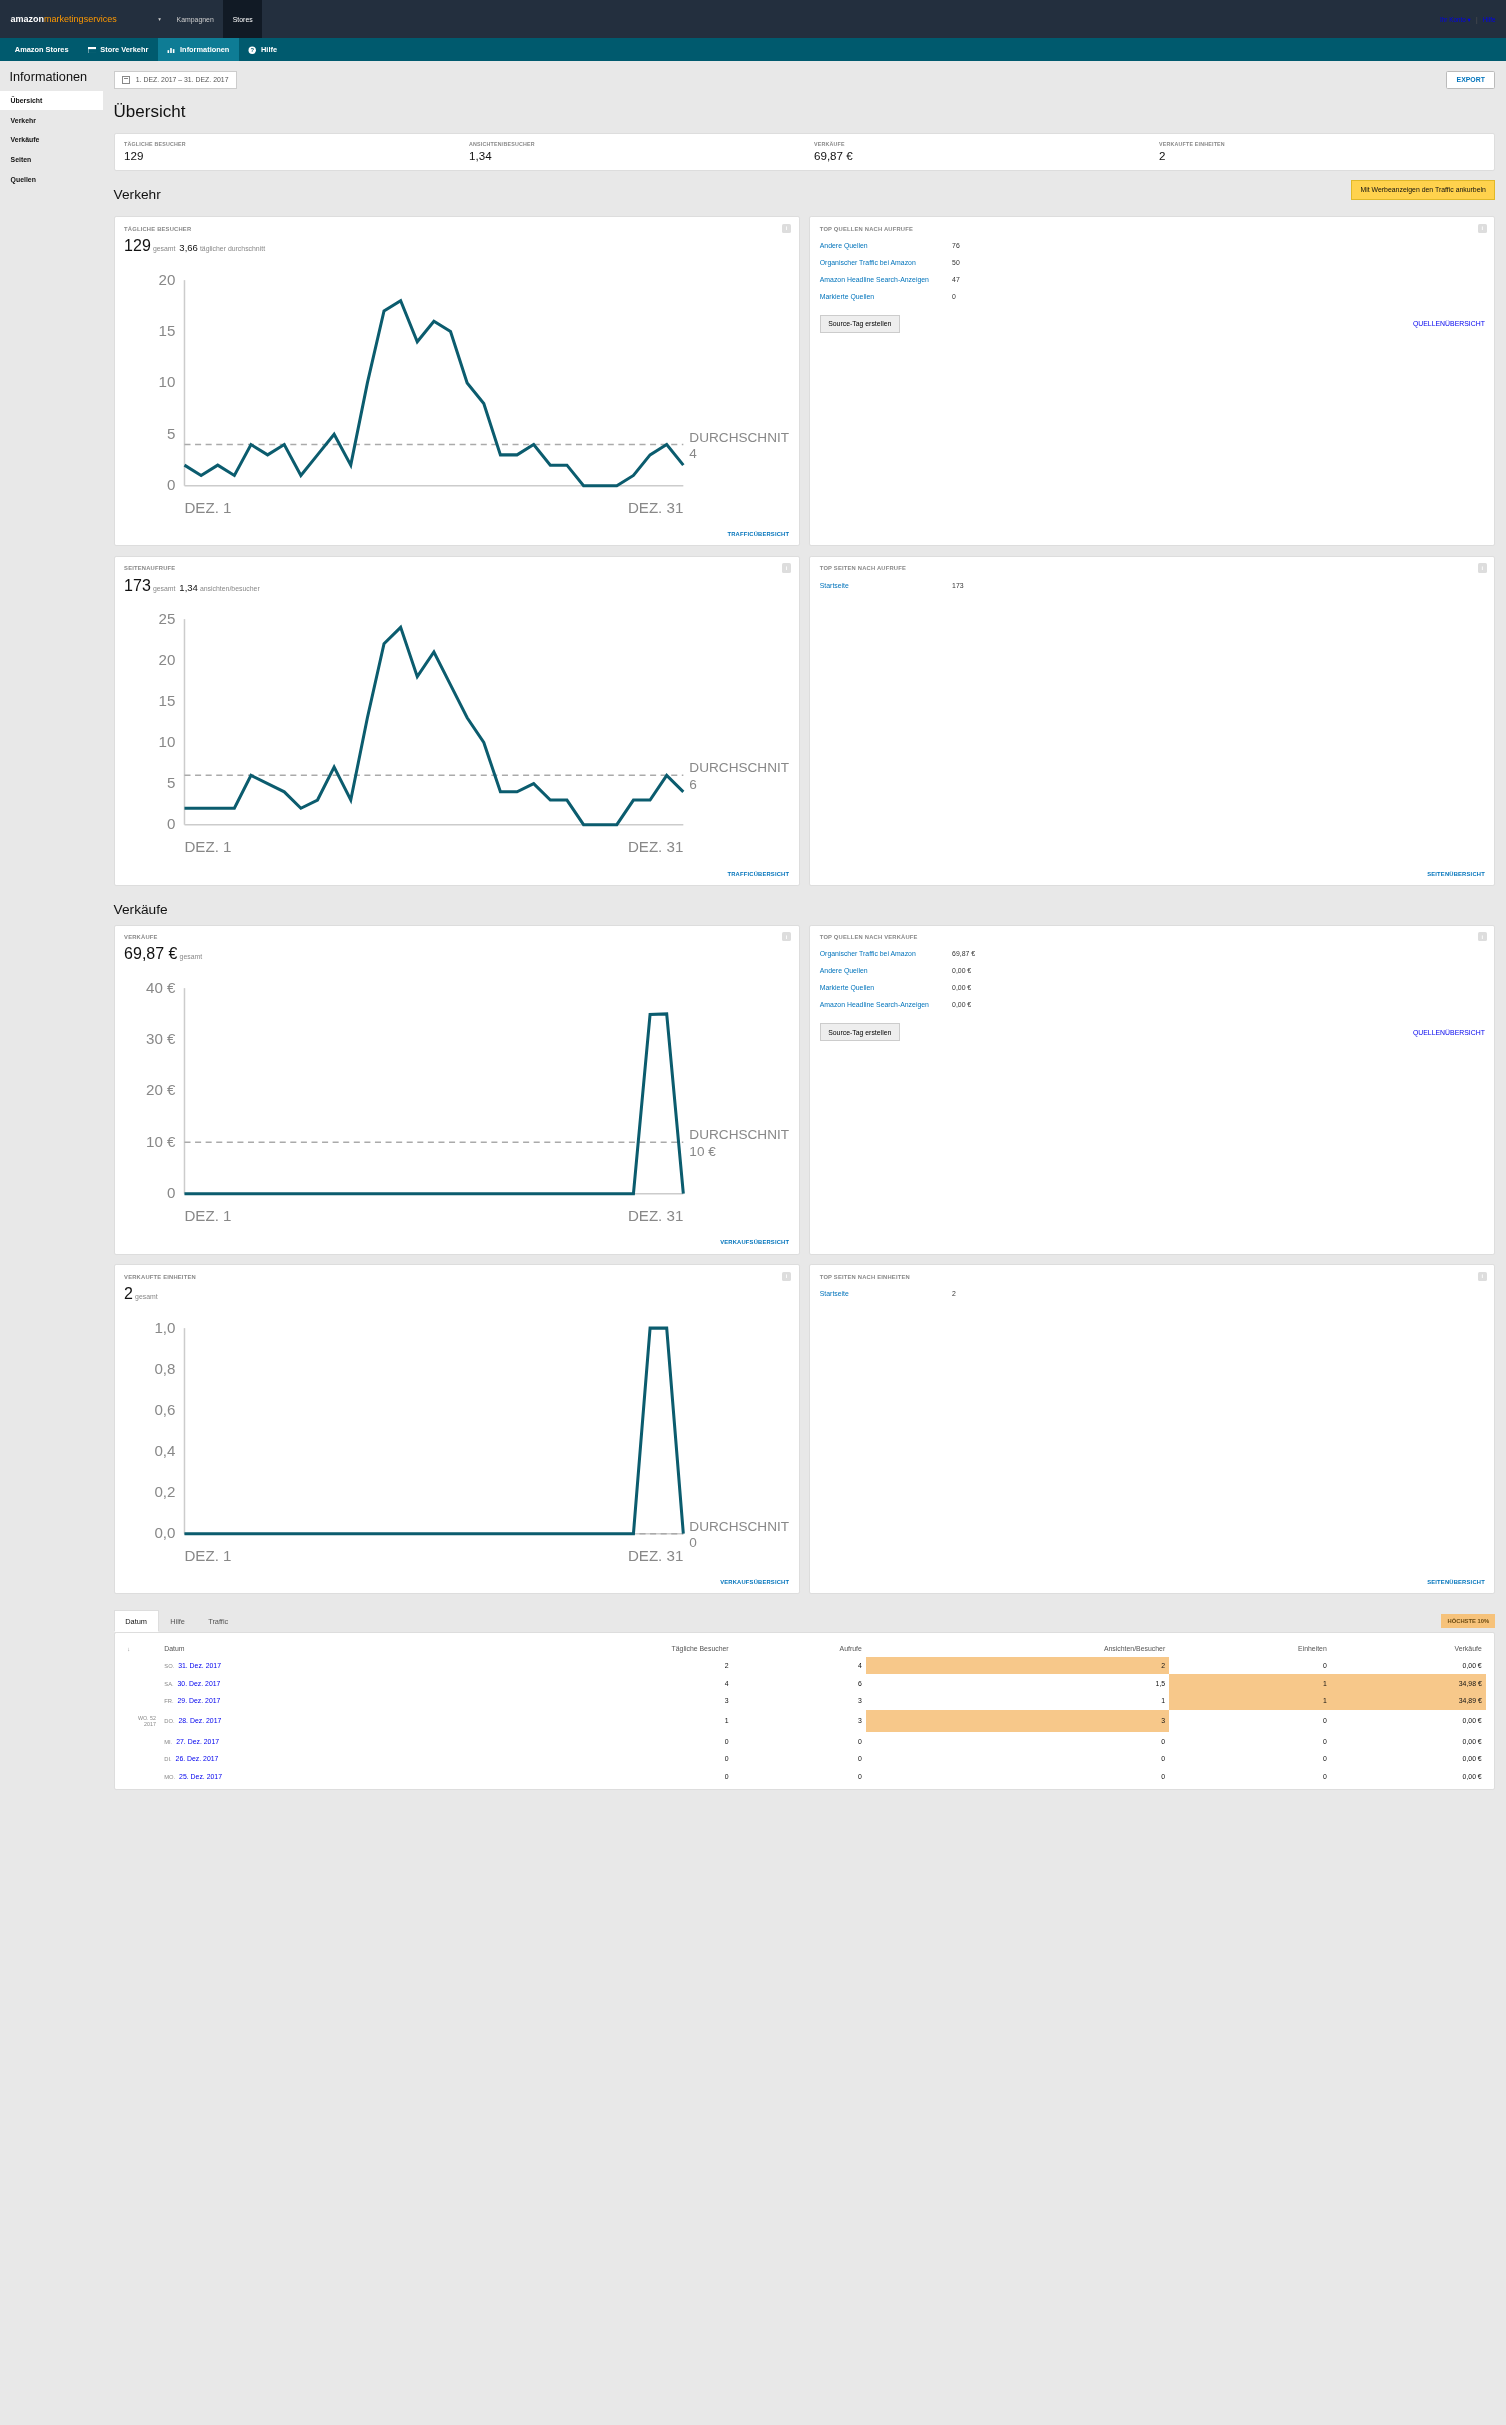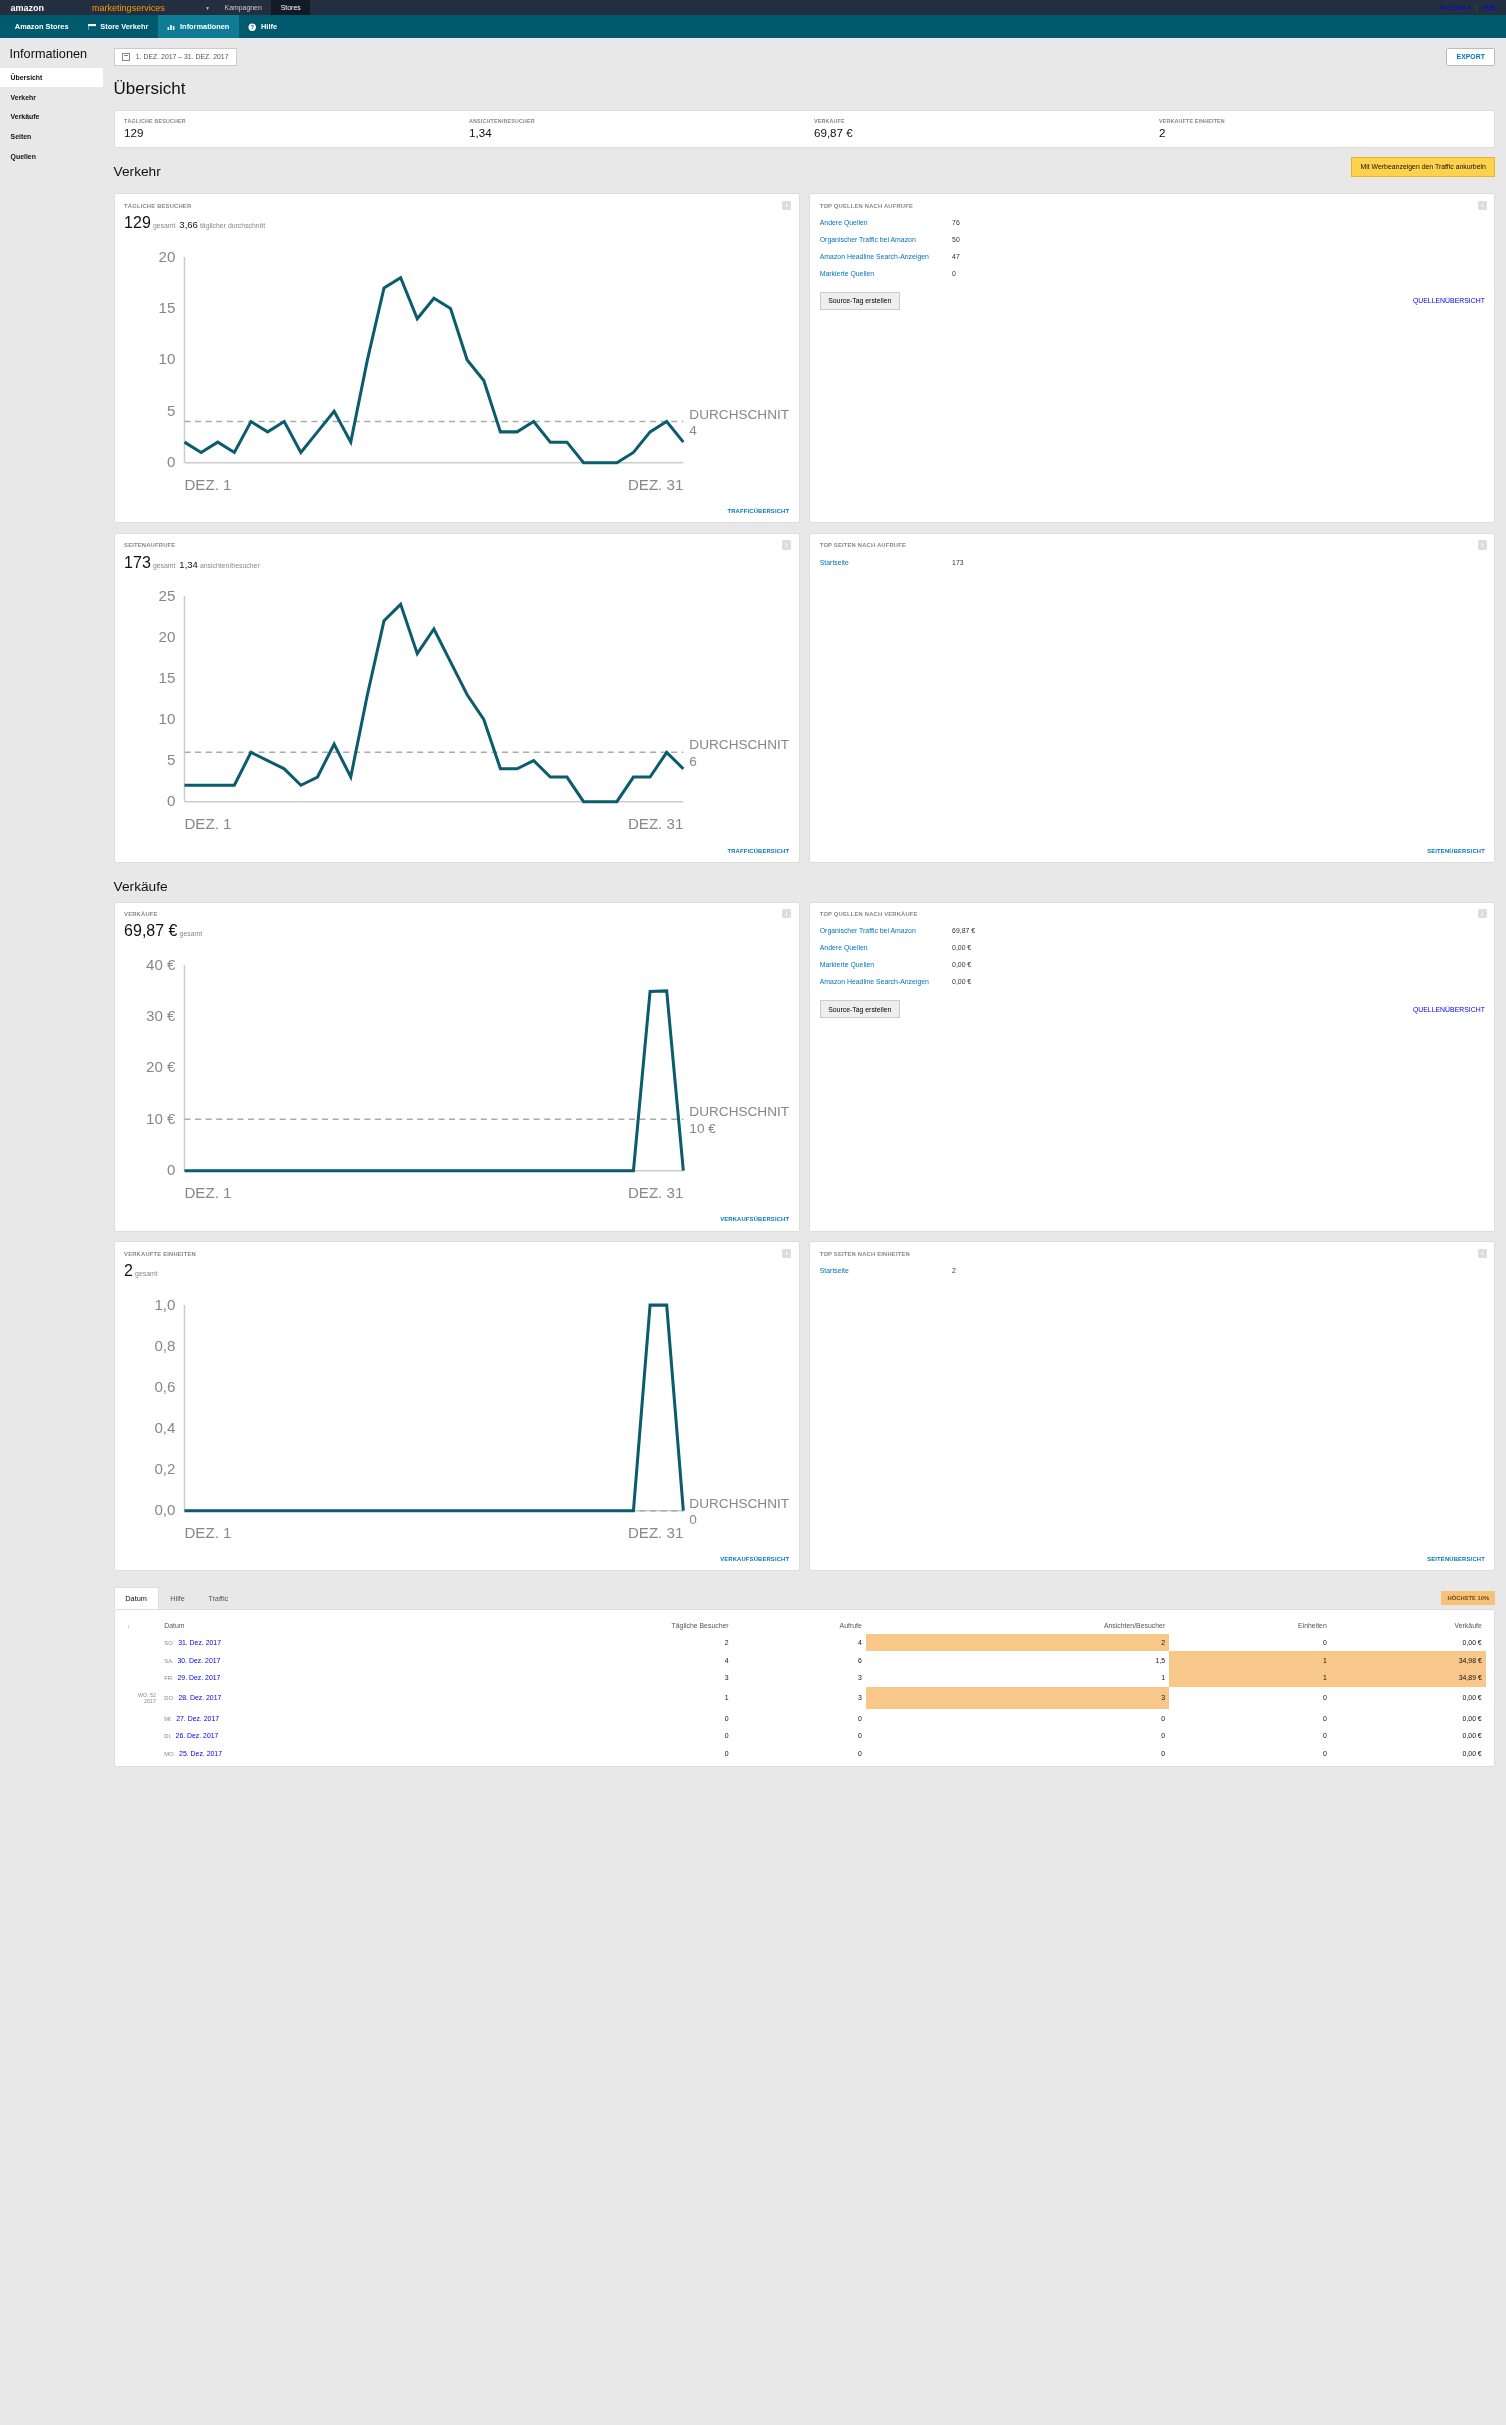--- a/index.html
+++ b/index.html
@@ -1,23 +1,23 @@
 <!DOCTYPE html>
 <html style="font-size:8.5px"><head>
 <meta charset="utf-8">
 <style>
   * { box-sizing: border-box; margin: 0; padding: 0; }
   body { font-family: "Amazon Ember", Arial, sans-serif; background:#e8e8e8; color:#111; font-size:6.9px; }
   a { text-decoration:none; }
 
   
-  .topbar { background:#232f3e; height:15px; display:flex; align-items:center; padding:0 10.6px; color:#fff; }
+  .topbar { background:#232f3e; height:38px; display:flex; align-items:center; padding:0 10.6px; color:#fff; }
   .logo { font-weight:bold; font-size:9px; display:flex; align-items:baseline; gap:0; }
   .logo .amz { color:#fff; }
-  .logo .mkt { color:#ff9900; font-weight:normal;margin-left:48px; }
+  .logo .mkt { color:#ff9900; font-weight:normal; }
   .topnav { display:flex; margin-left:32px; height:100%; }
   .topnav .item { display:flex; align-items:center; padding:0 9.5px; color:#ccc; font-size:6.9px; height:100%; }
   .topnav .item.dd::after { content:"▾"; margin-left:3.2px; font-size:5.3px; }
   .topnav .item.active { background:#111a25; color:#fff; }
   .topnav .item.ddonly { padding:0 6.3px; }
   .topright { margin-left:auto; display:flex; align-items:center; gap:2.1px; color:#ccc; font-size:6.3px; }
   .topright .sep { color:#555; margin:0 3.2px; }
 
   
   .subnav { background:#005a6e; height:23px; display:flex; align-items:center; padding:0 5.3px; }

